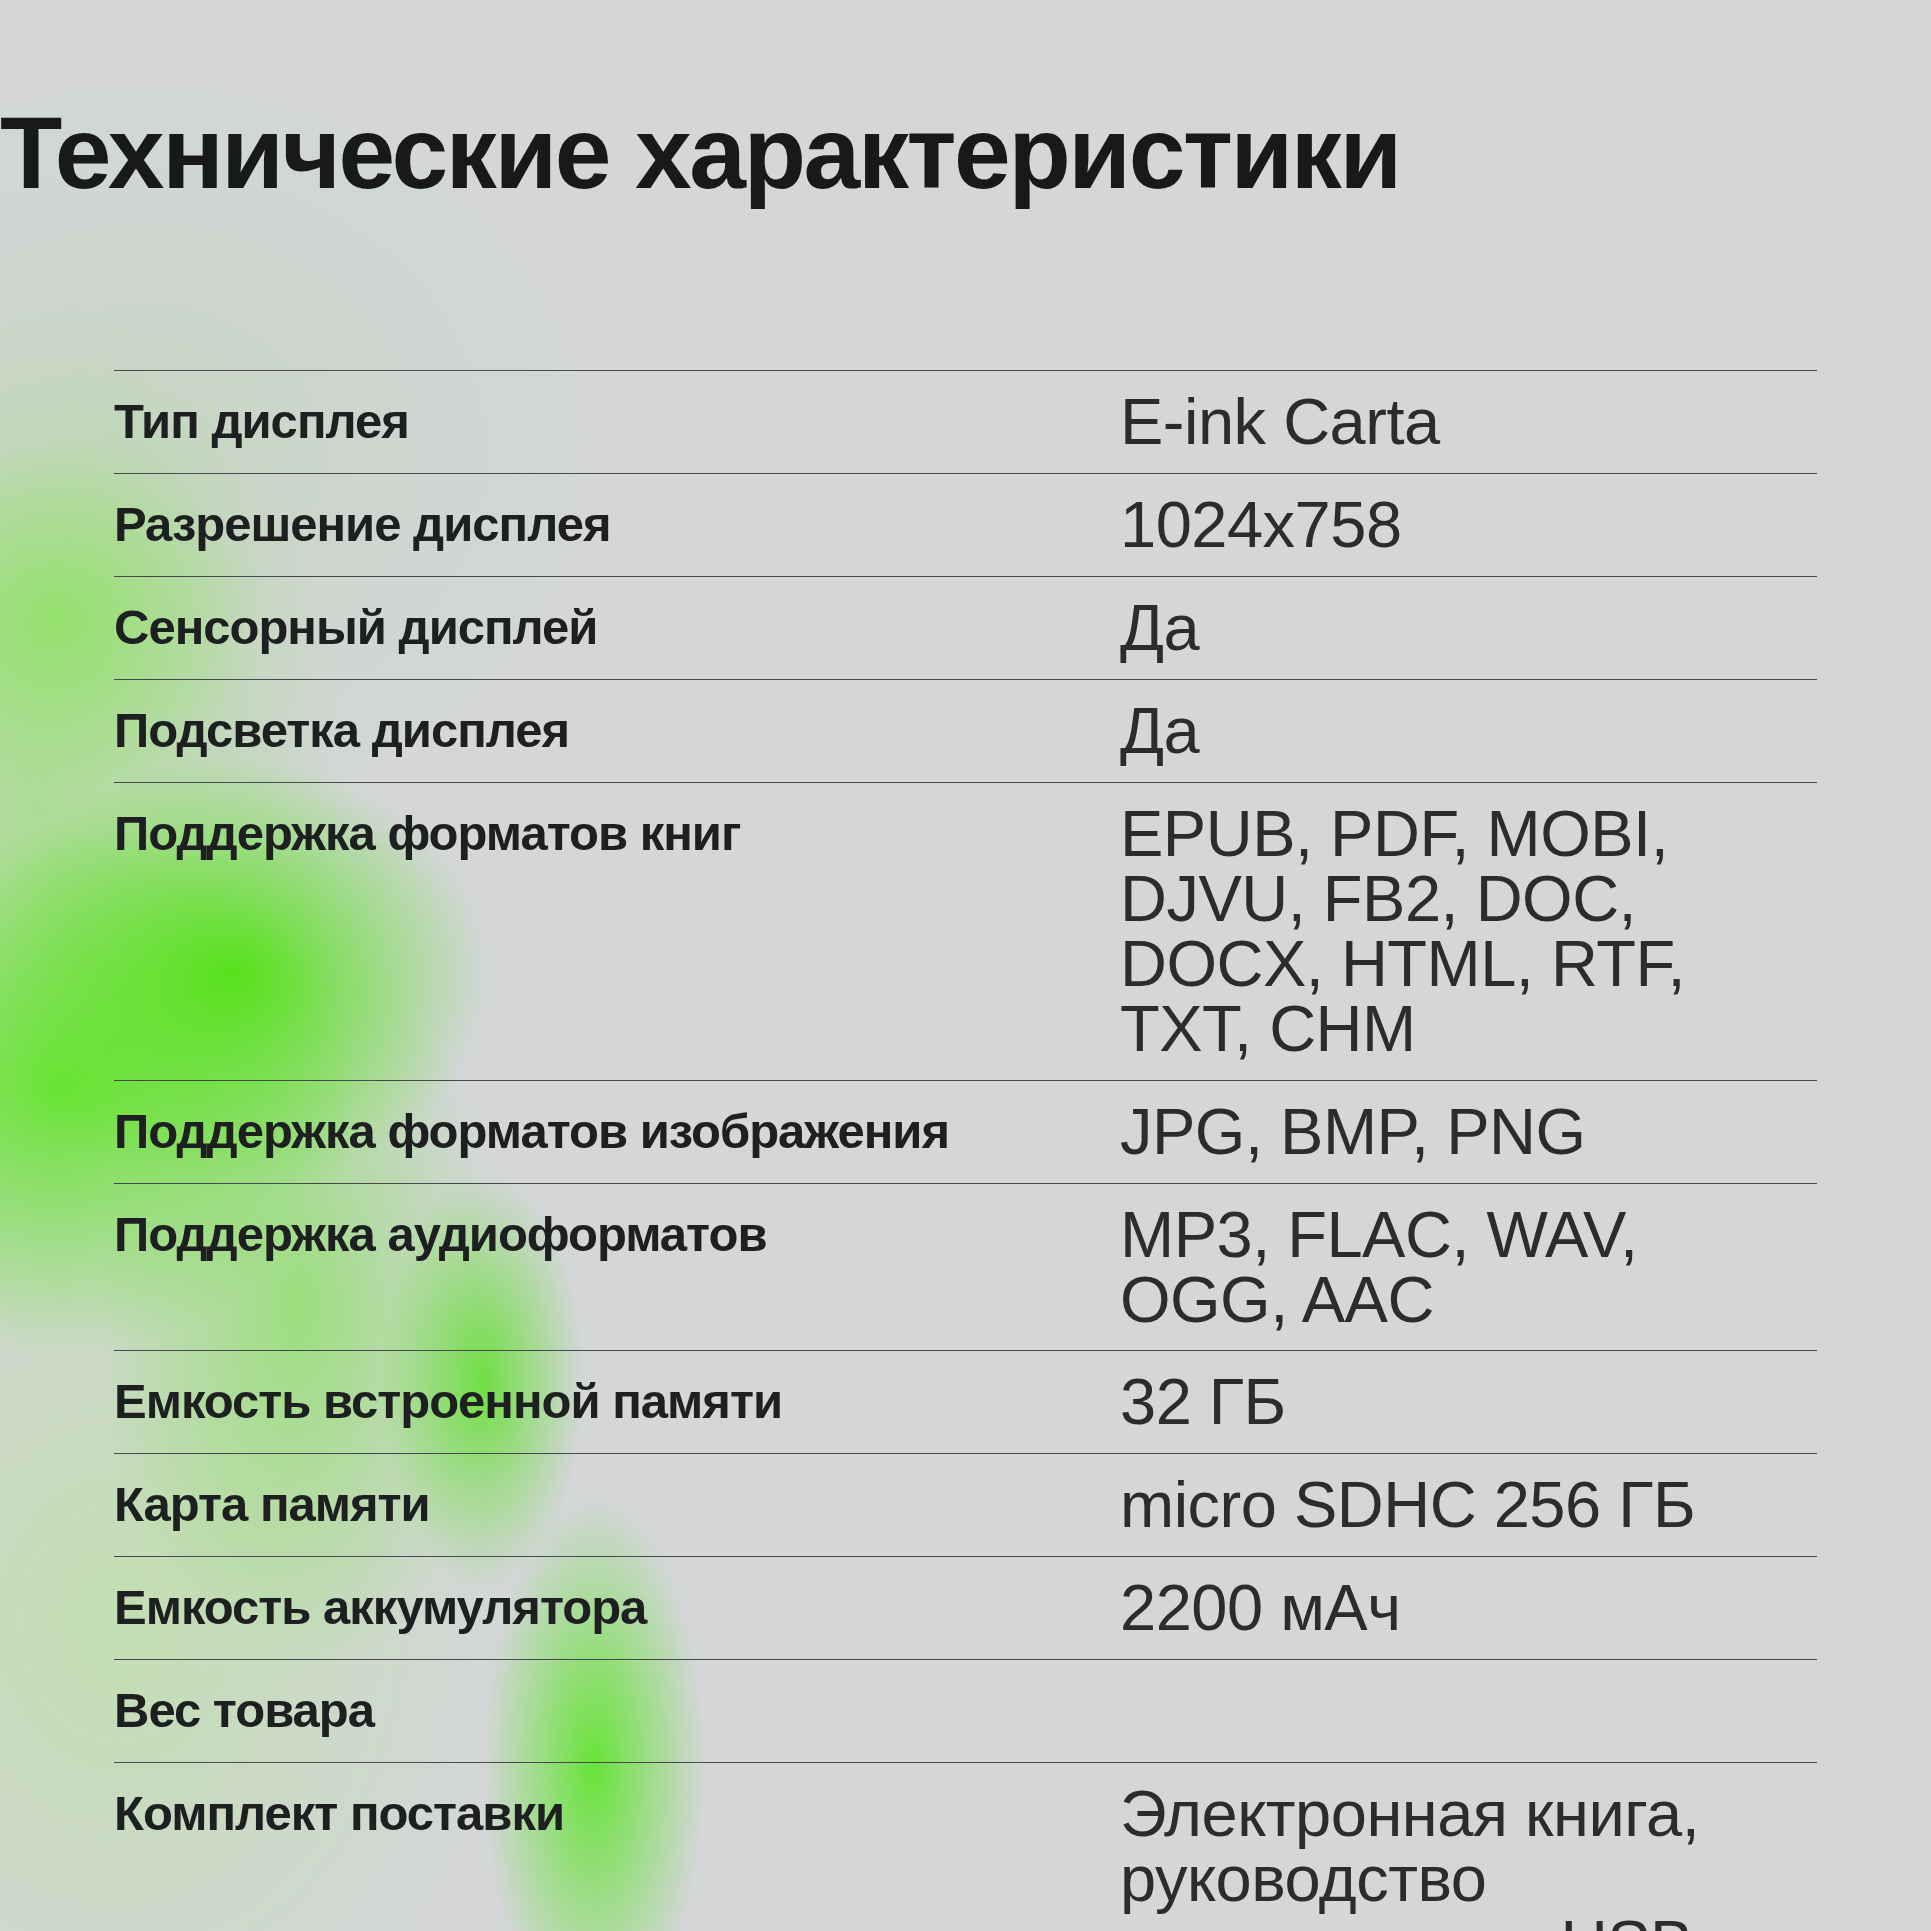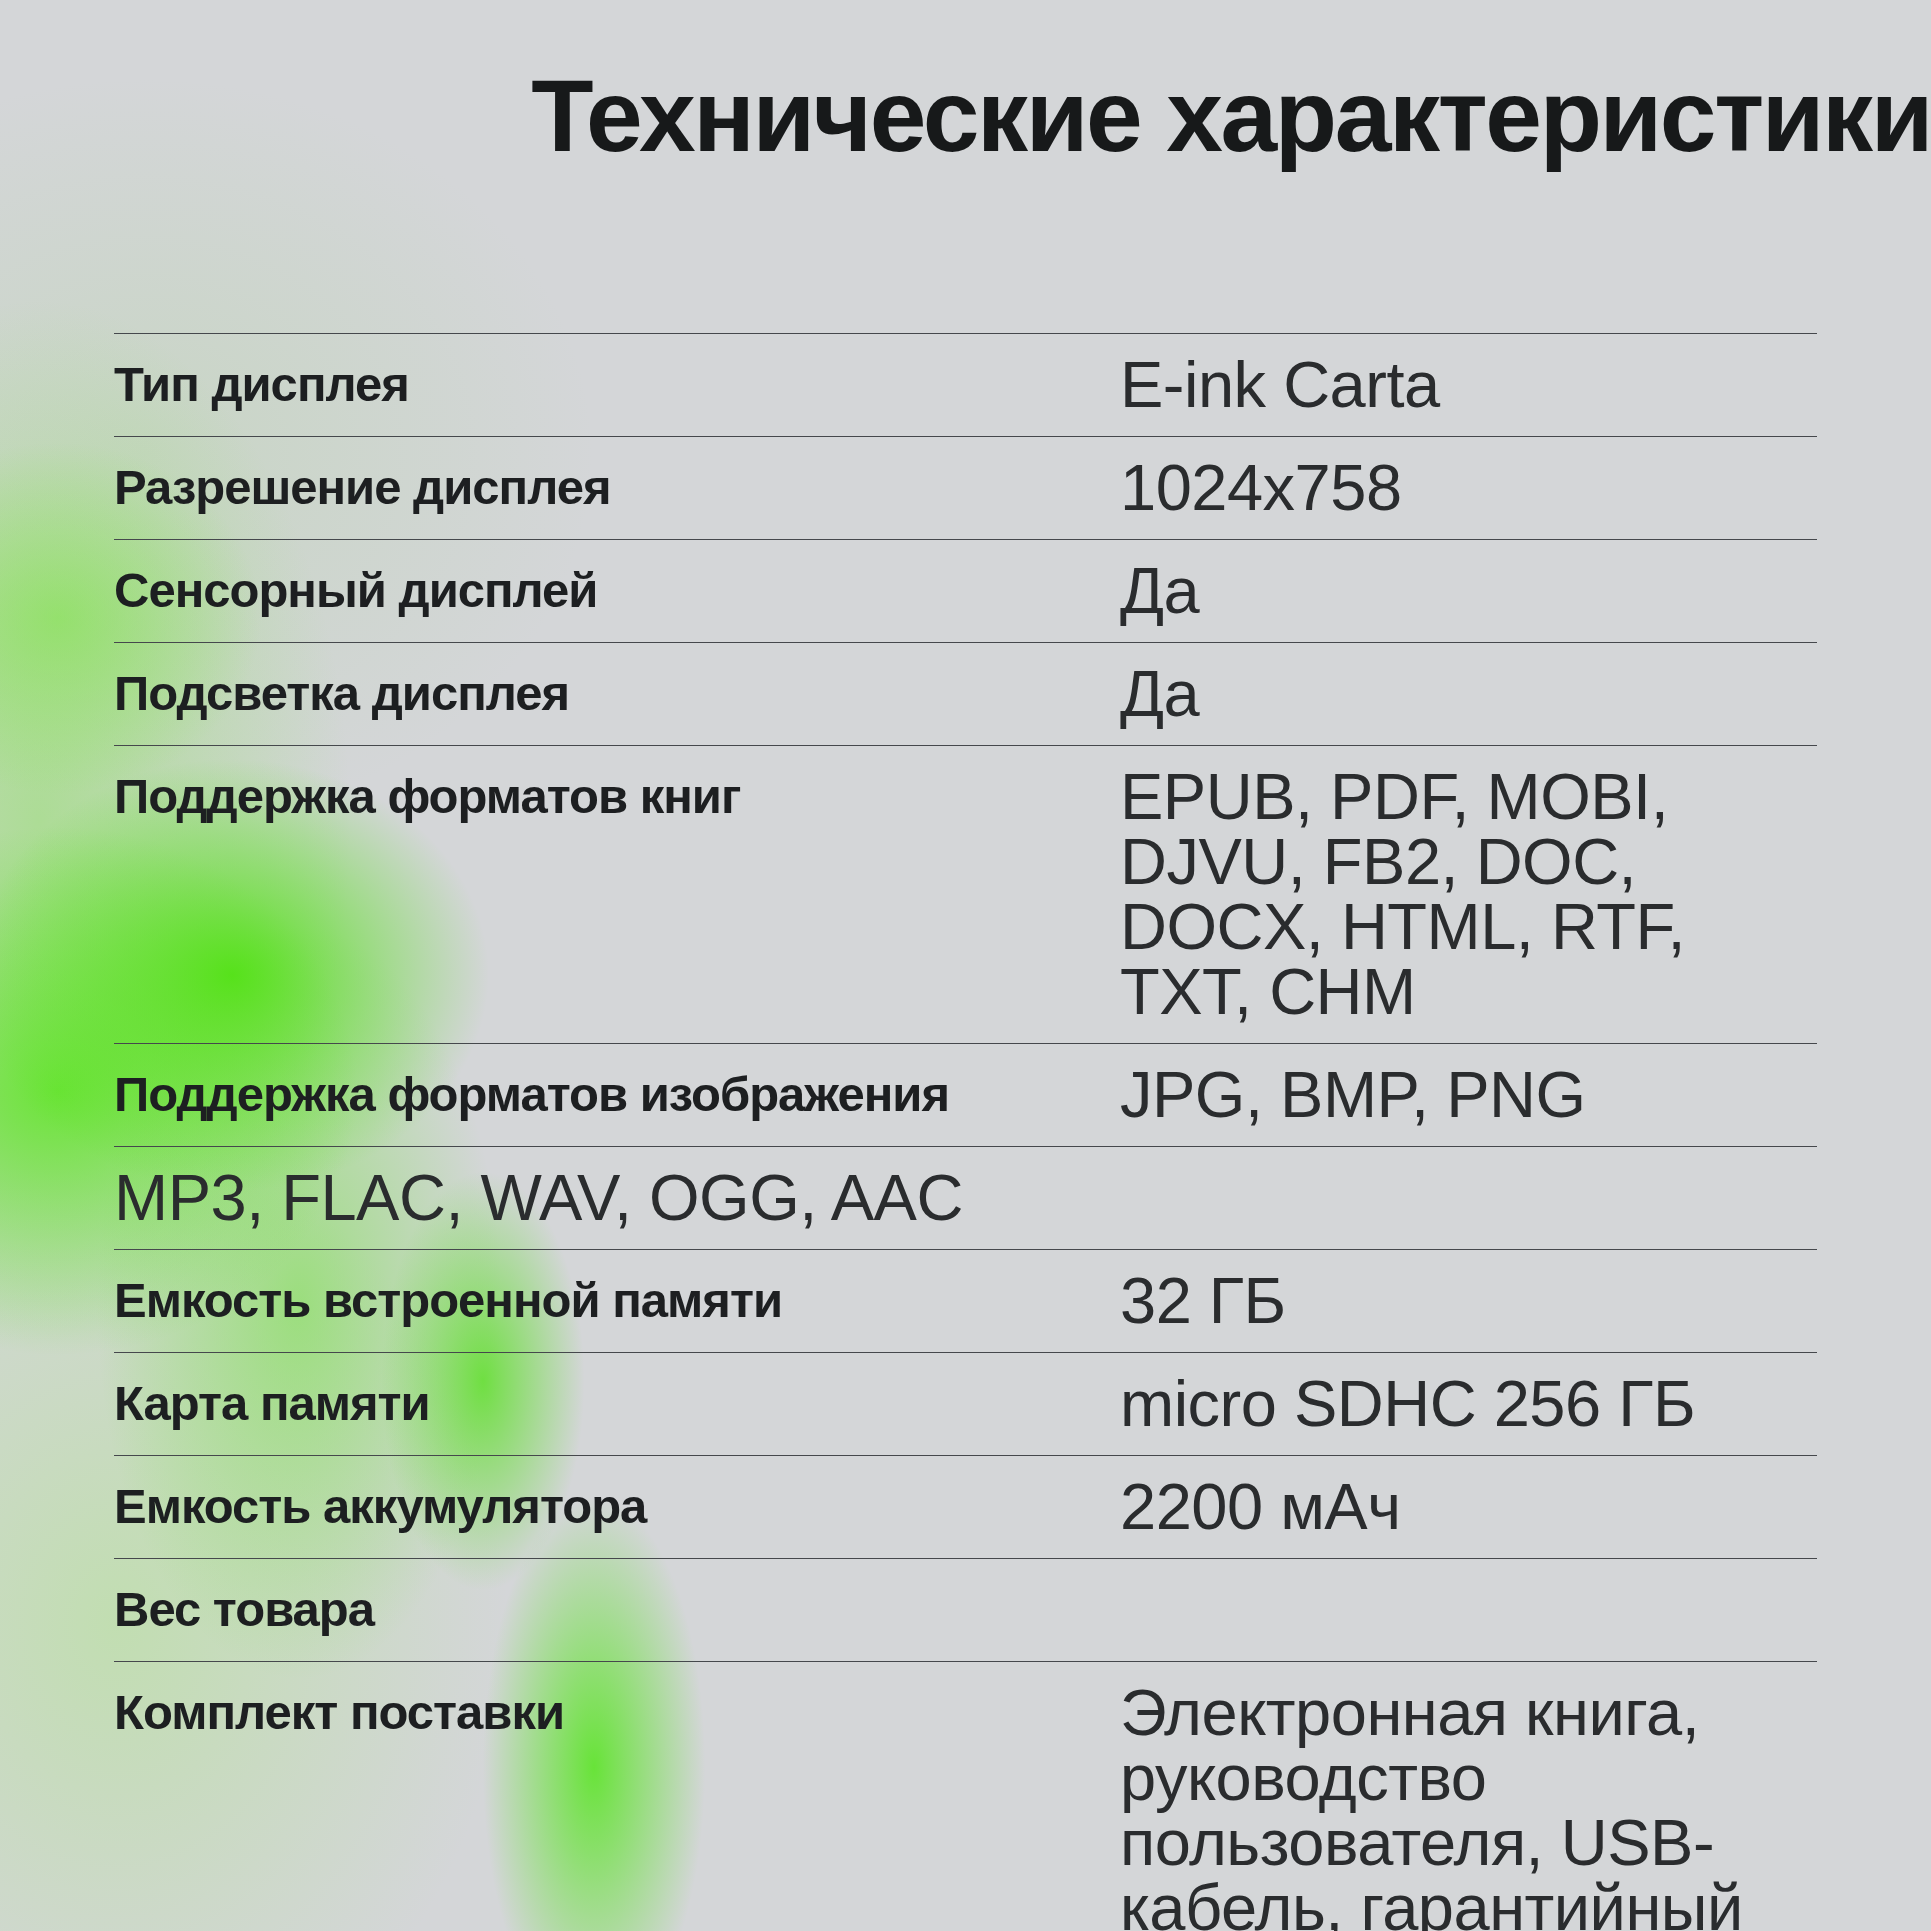--- a/index.html
+++ b/index.html
@@ -22,22 +22,22 @@
       radial-gradient(ellipse 290px 251px at 58px 618px,   rgba(120,230,60,0.55) 0%, rgba(120,230,60,0.00) 70%),
       radial-gradient(ellipse 145px 299px at 483px 1381px, rgba(98,224,46,0.88) 0%, rgba(98,224,46,0.00) 70%),
       radial-gradient(ellipse 159px 386px at 594px 1767px, rgba(98,228,48,0.95) 0%, rgba(98,228,48,0.00) 70%),
       radial-gradient(ellipse 270px 502px at 299px 1303px, rgba(120,226,70,0.60) 0%, rgba(120,226,70,0.00) 75%),
       radial-gradient(ellipse 415px 695px at 39px 821px,   rgba(140,225,95,0.55) 0%, rgba(140,225,95,0.00) 75%),
       radial-gradient(ellipse 502px 618px at 116px 1622px, rgba(178,228,145,0.55) 0%, rgba(178,228,145,0.00) 78%),
       radial-gradient(ellipse 599px 502px at 145px 454px,  rgba(172,212,152,0.30) 0%, rgba(172,212,152,0.00) 75%);
   }
   .content { position: relative; z-index: 1; }
   h1.page-title {
-    margin: 65px 0 0 0;
-    text-align: right;
+    margin: 102px 0 0 0;
+    text-align: left;
     font-size: 102px;
     line-height: 1;
     font-weight: bold;
     letter-spacing: -2.4px;
     color: #17191a;
   }
   .spec-table {
     position: absolute;
     left: 114px;
     top: 268px;
@@ -96,20 +96,21 @@
       </div>
       <div class="spec-row">
         <div class="spec-label">Поддержка форматов книг</div>
         <div class="spec-value">EPUB, PDF, MOBI, DJVU, FB2, DOC, DOCX, HTML, RTF, TXT, CHM</div>
       </div>
       <div class="spec-row">
         <div class="spec-label">Поддержка форматов изображения</div>
         <div class="spec-value">JPG, BMP, PNG</div>
       </div>
       <div class="spec-row">
+        <div class="spec-label">Поддержка аудиоформатов</div>
         <div class="spec-value">MP3, FLAC, WAV, OGG, AAC</div>
       </div>
       <div class="spec-row">
         <div class="spec-label">Емкость встроенной памяти</div>
         <div class="spec-value">32 ГБ</div>
       </div>
       <div class="spec-row">
         <div class="spec-label">Карта памяти</div>
         <div class="spec-value">micro SDHC 256 ГБ</div>
       </div>

